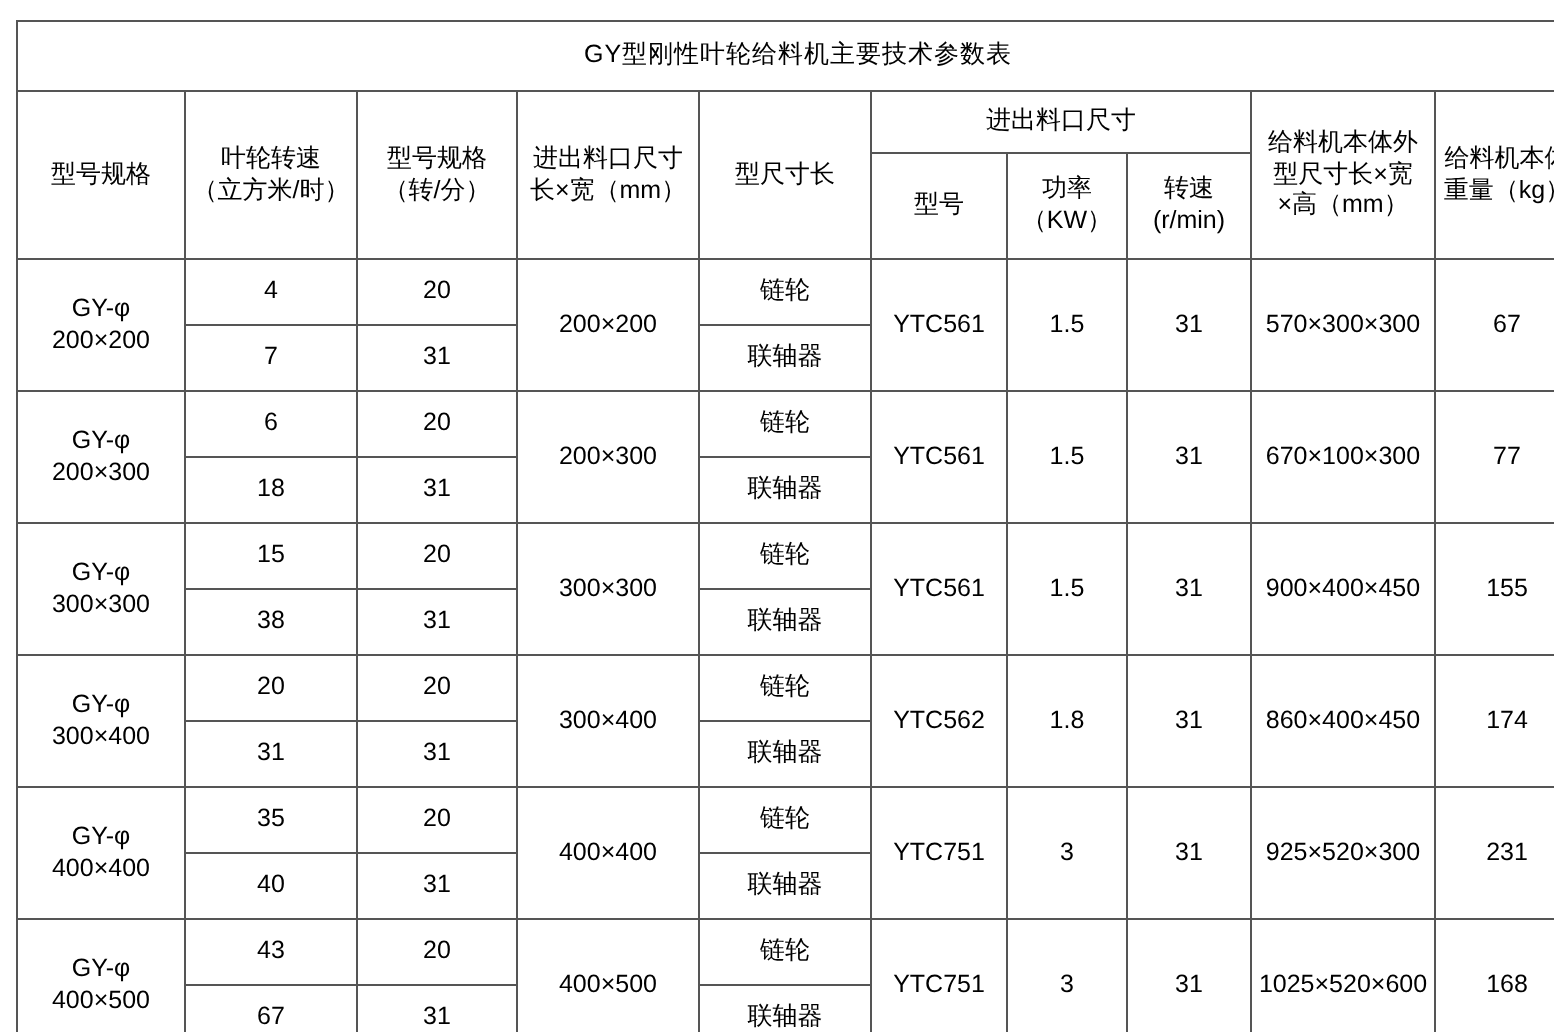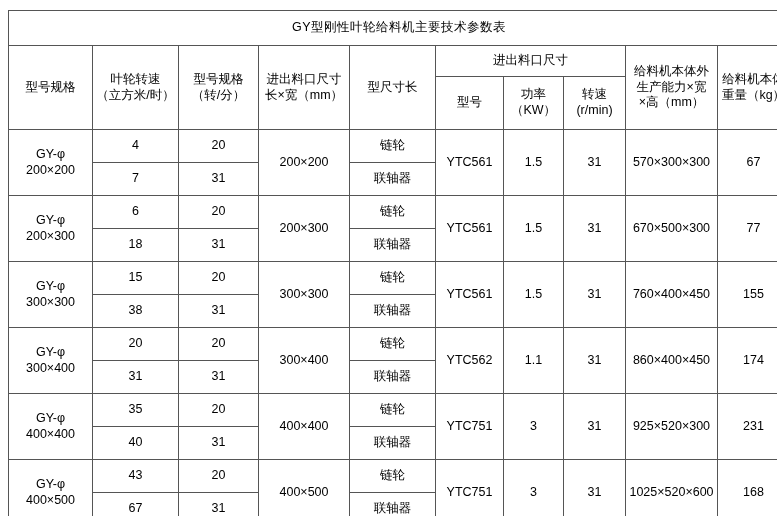--- a/index.html
+++ b/index.html
@@ -91,21 +91,21 @@
           <div>（转/分）</div>
         </td>
         <td class="hdr hdr-tall two-line" rowspan="2">
           <div>进出料口尺寸</div>
           <div>长×宽（mm）</div>
         </td>
         <td class="hdr hdr-tall" rowspan="2">型尺寸长</td>
         <td class="hdr" colspan="3" style="height:26px">进出料口尺寸</td>
         <td class="hdr hdr-tall two-line" rowspan="2">
           <div>给料机本体外</div>
-          <div>生产能力×宽</div>
+          <div>型尺寸长×宽</div>
           <div>×高（mm）</div>
         </td>
         <td class="hdr hdr-tall two-line" rowspan="2">
           <div>给料机本体</div>
           <div>重量（kg）</div>
         </td>
       </tr>
       <tr>
         <td class="hdr" style="height:48px">型号</td>
         <td class="hdr two-line">
@@ -144,61 +144,61 @@
           <div>GY-φ</div>
           <div>200×300</div>
         </td>
         <td class="data-cell">6</td>
         <td class="data-cell">20</td>
         <td class="data-cell" rowspan="2">200×300</td>
         <td class="data-cell">链轮</td>
         <td class="data-cell" rowspan="2">YTC561</td>
         <td class="data-cell" rowspan="2">1.5</td>
         <td class="data-cell" rowspan="2">31</td>
-        <td class="data-cell" rowspan="2">670×500×300</td>
+        <td class="data-cell" rowspan="2">670×100×300</td>
         <td class="data-cell" rowspan="2">77</td>
       </tr>
       <tr>
         <td class="data-cell">18</td>
         <td class="data-cell">31</td>
         <td class="data-cell">联轴器</td>
       </tr>
 
       <tr>
         <td class="model-cell" rowspan="2">
           <div>GY-φ</div>
           <div>300×300</div>
         </td>
         <td class="data-cell">15</td>
         <td class="data-cell">20</td>
         <td class="data-cell" rowspan="2">300×300</td>
         <td class="data-cell">链轮</td>
         <td class="data-cell" rowspan="2">YTC561</td>
         <td class="data-cell" rowspan="2">1.5</td>
         <td class="data-cell" rowspan="2">31</td>
-        <td class="data-cell" rowspan="2">760×400×450</td>
+        <td class="data-cell" rowspan="2">900×400×450</td>
         <td class="data-cell" rowspan="2">155</td>
       </tr>
       <tr>
         <td class="data-cell">38</td>
         <td class="data-cell">31</td>
         <td class="data-cell">联轴器</td>
       </tr>
 
       <tr>
         <td class="model-cell" rowspan="2">
           <div>GY-φ</div>
           <div>300×400</div>
         </td>
         <td class="data-cell">20</td>
         <td class="data-cell">20</td>
         <td class="data-cell" rowspan="2">300×400</td>
         <td class="data-cell">链轮</td>
         <td class="data-cell" rowspan="2">YTC562</td>
-        <td class="data-cell" rowspan="2">1.1</td>
+        <td class="data-cell" rowspan="2">1.8</td>
         <td class="data-cell" rowspan="2">31</td>
         <td class="data-cell" rowspan="2">860×400×450</td>
         <td class="data-cell" rowspan="2">174</td>
       </tr>
       <tr>
         <td class="data-cell">31</td>
         <td class="data-cell">31</td>
         <td class="data-cell">联轴器</td>
       </tr>
 

